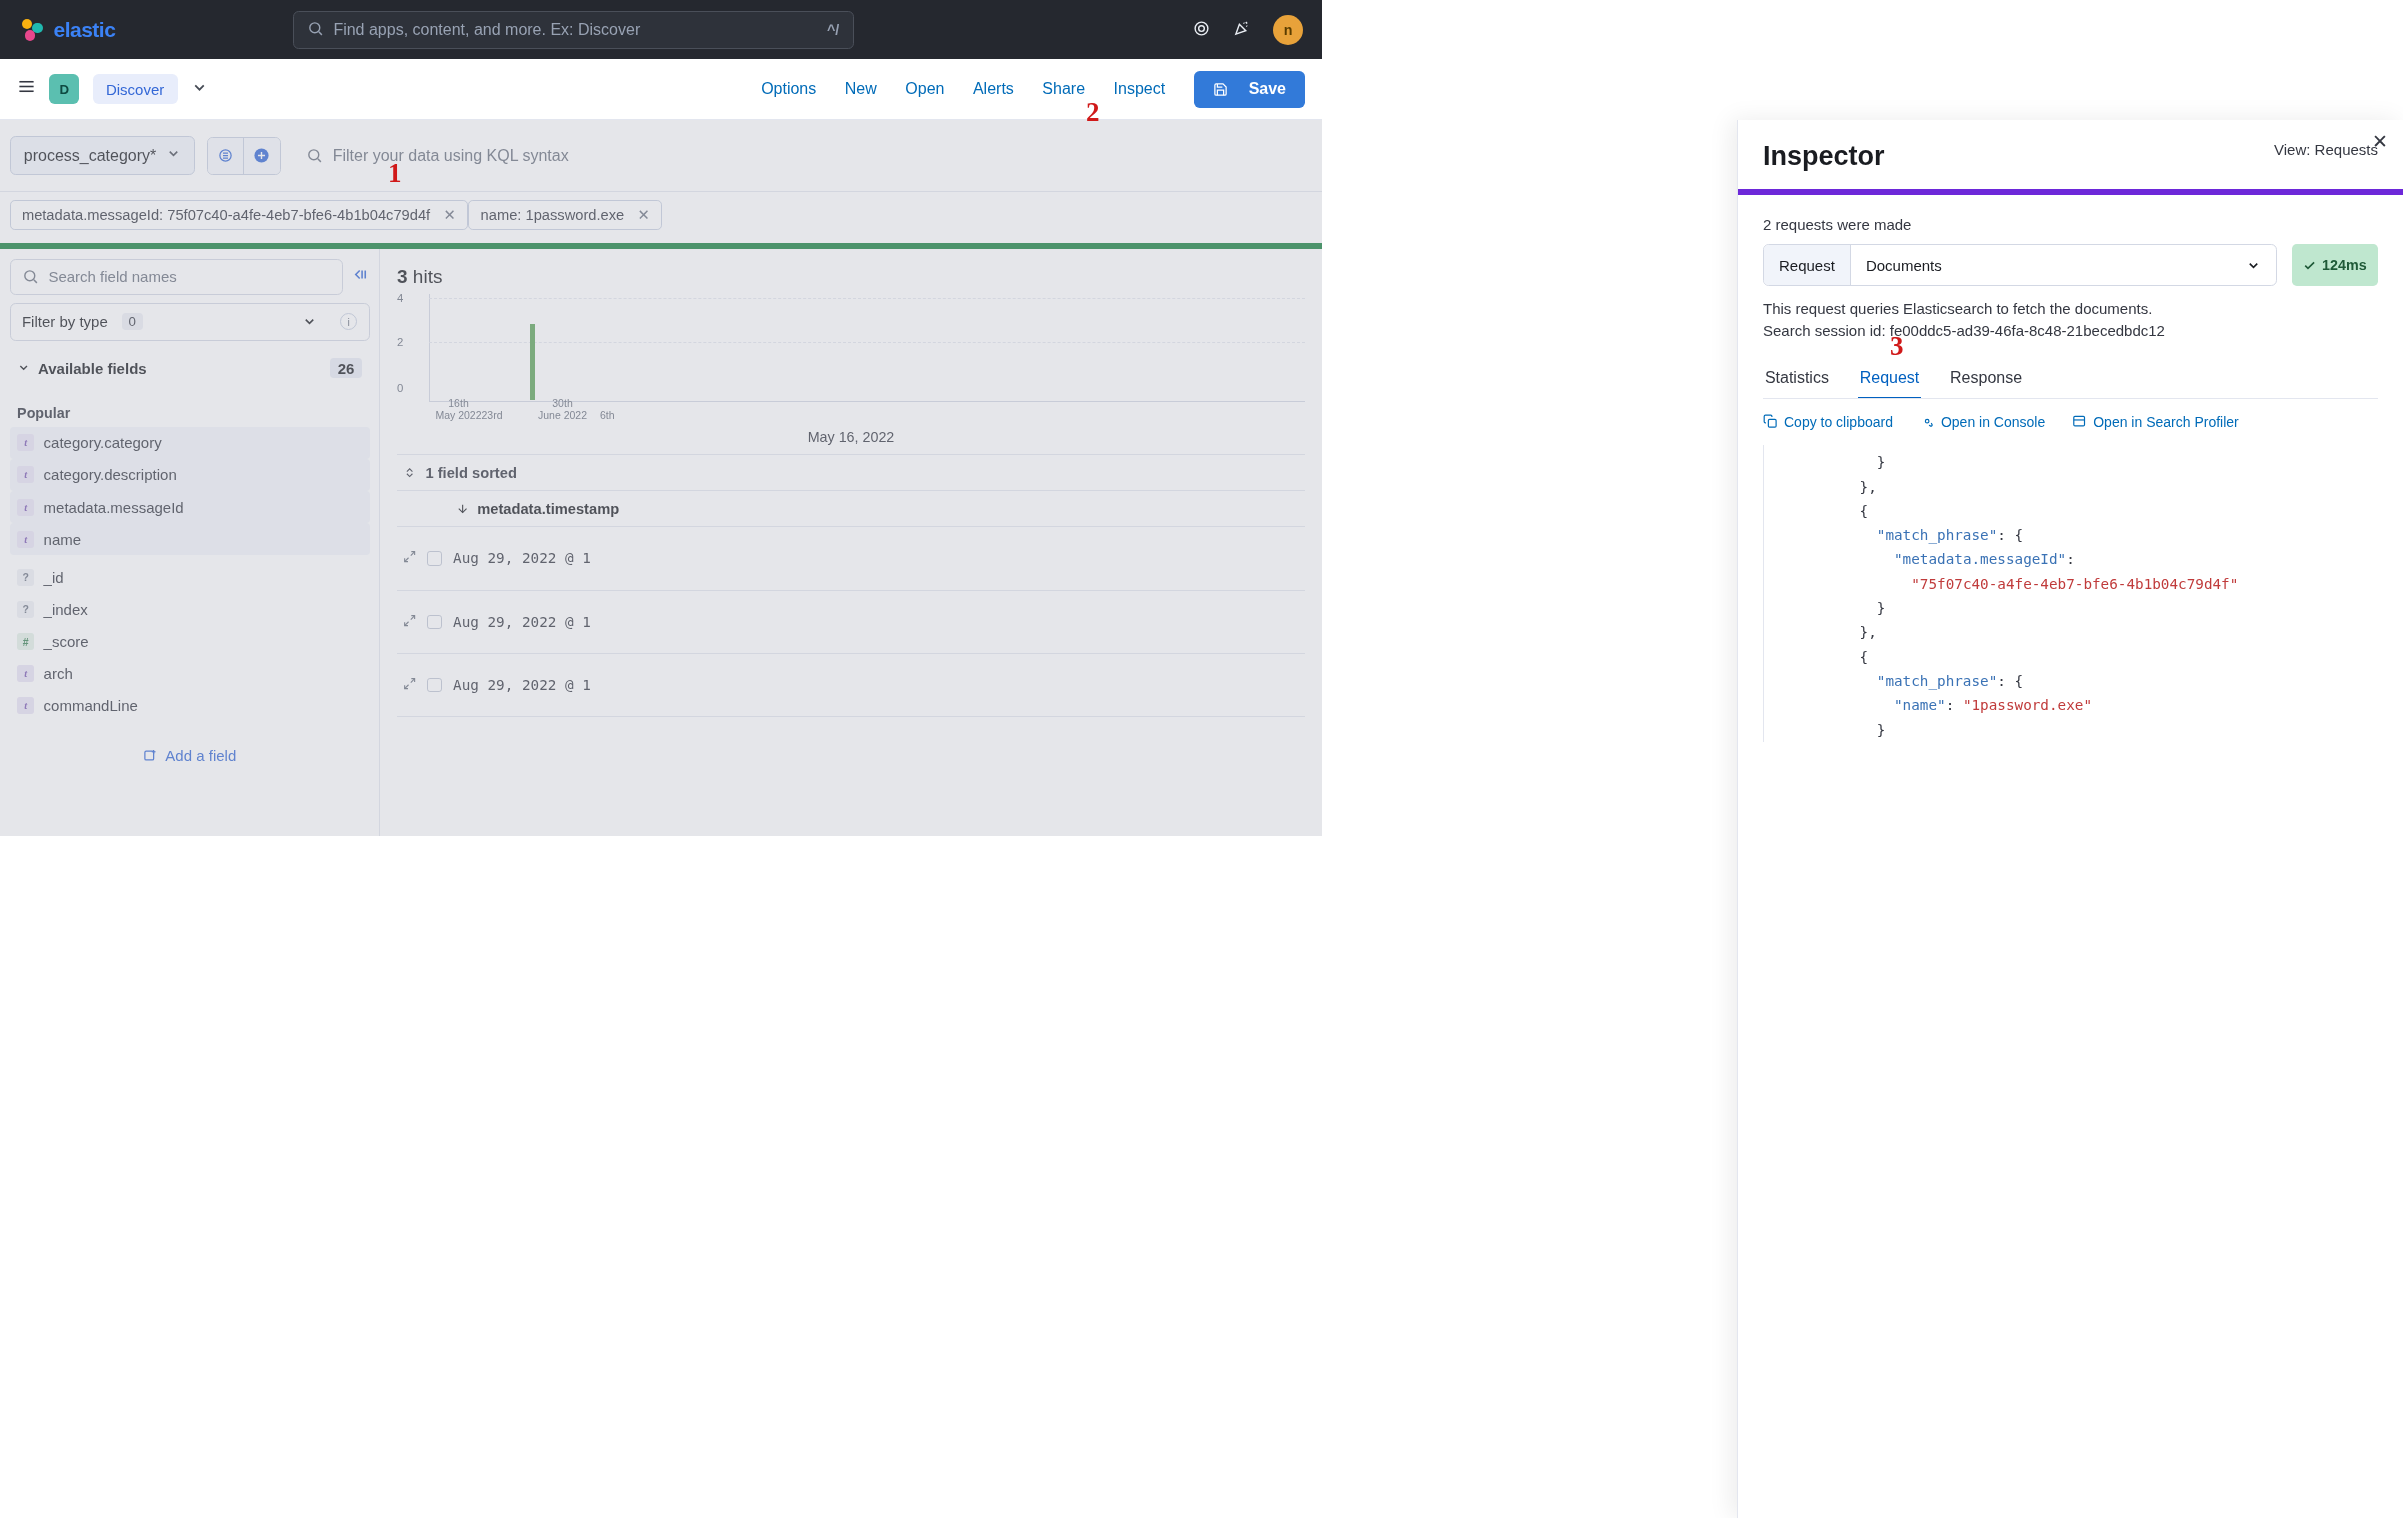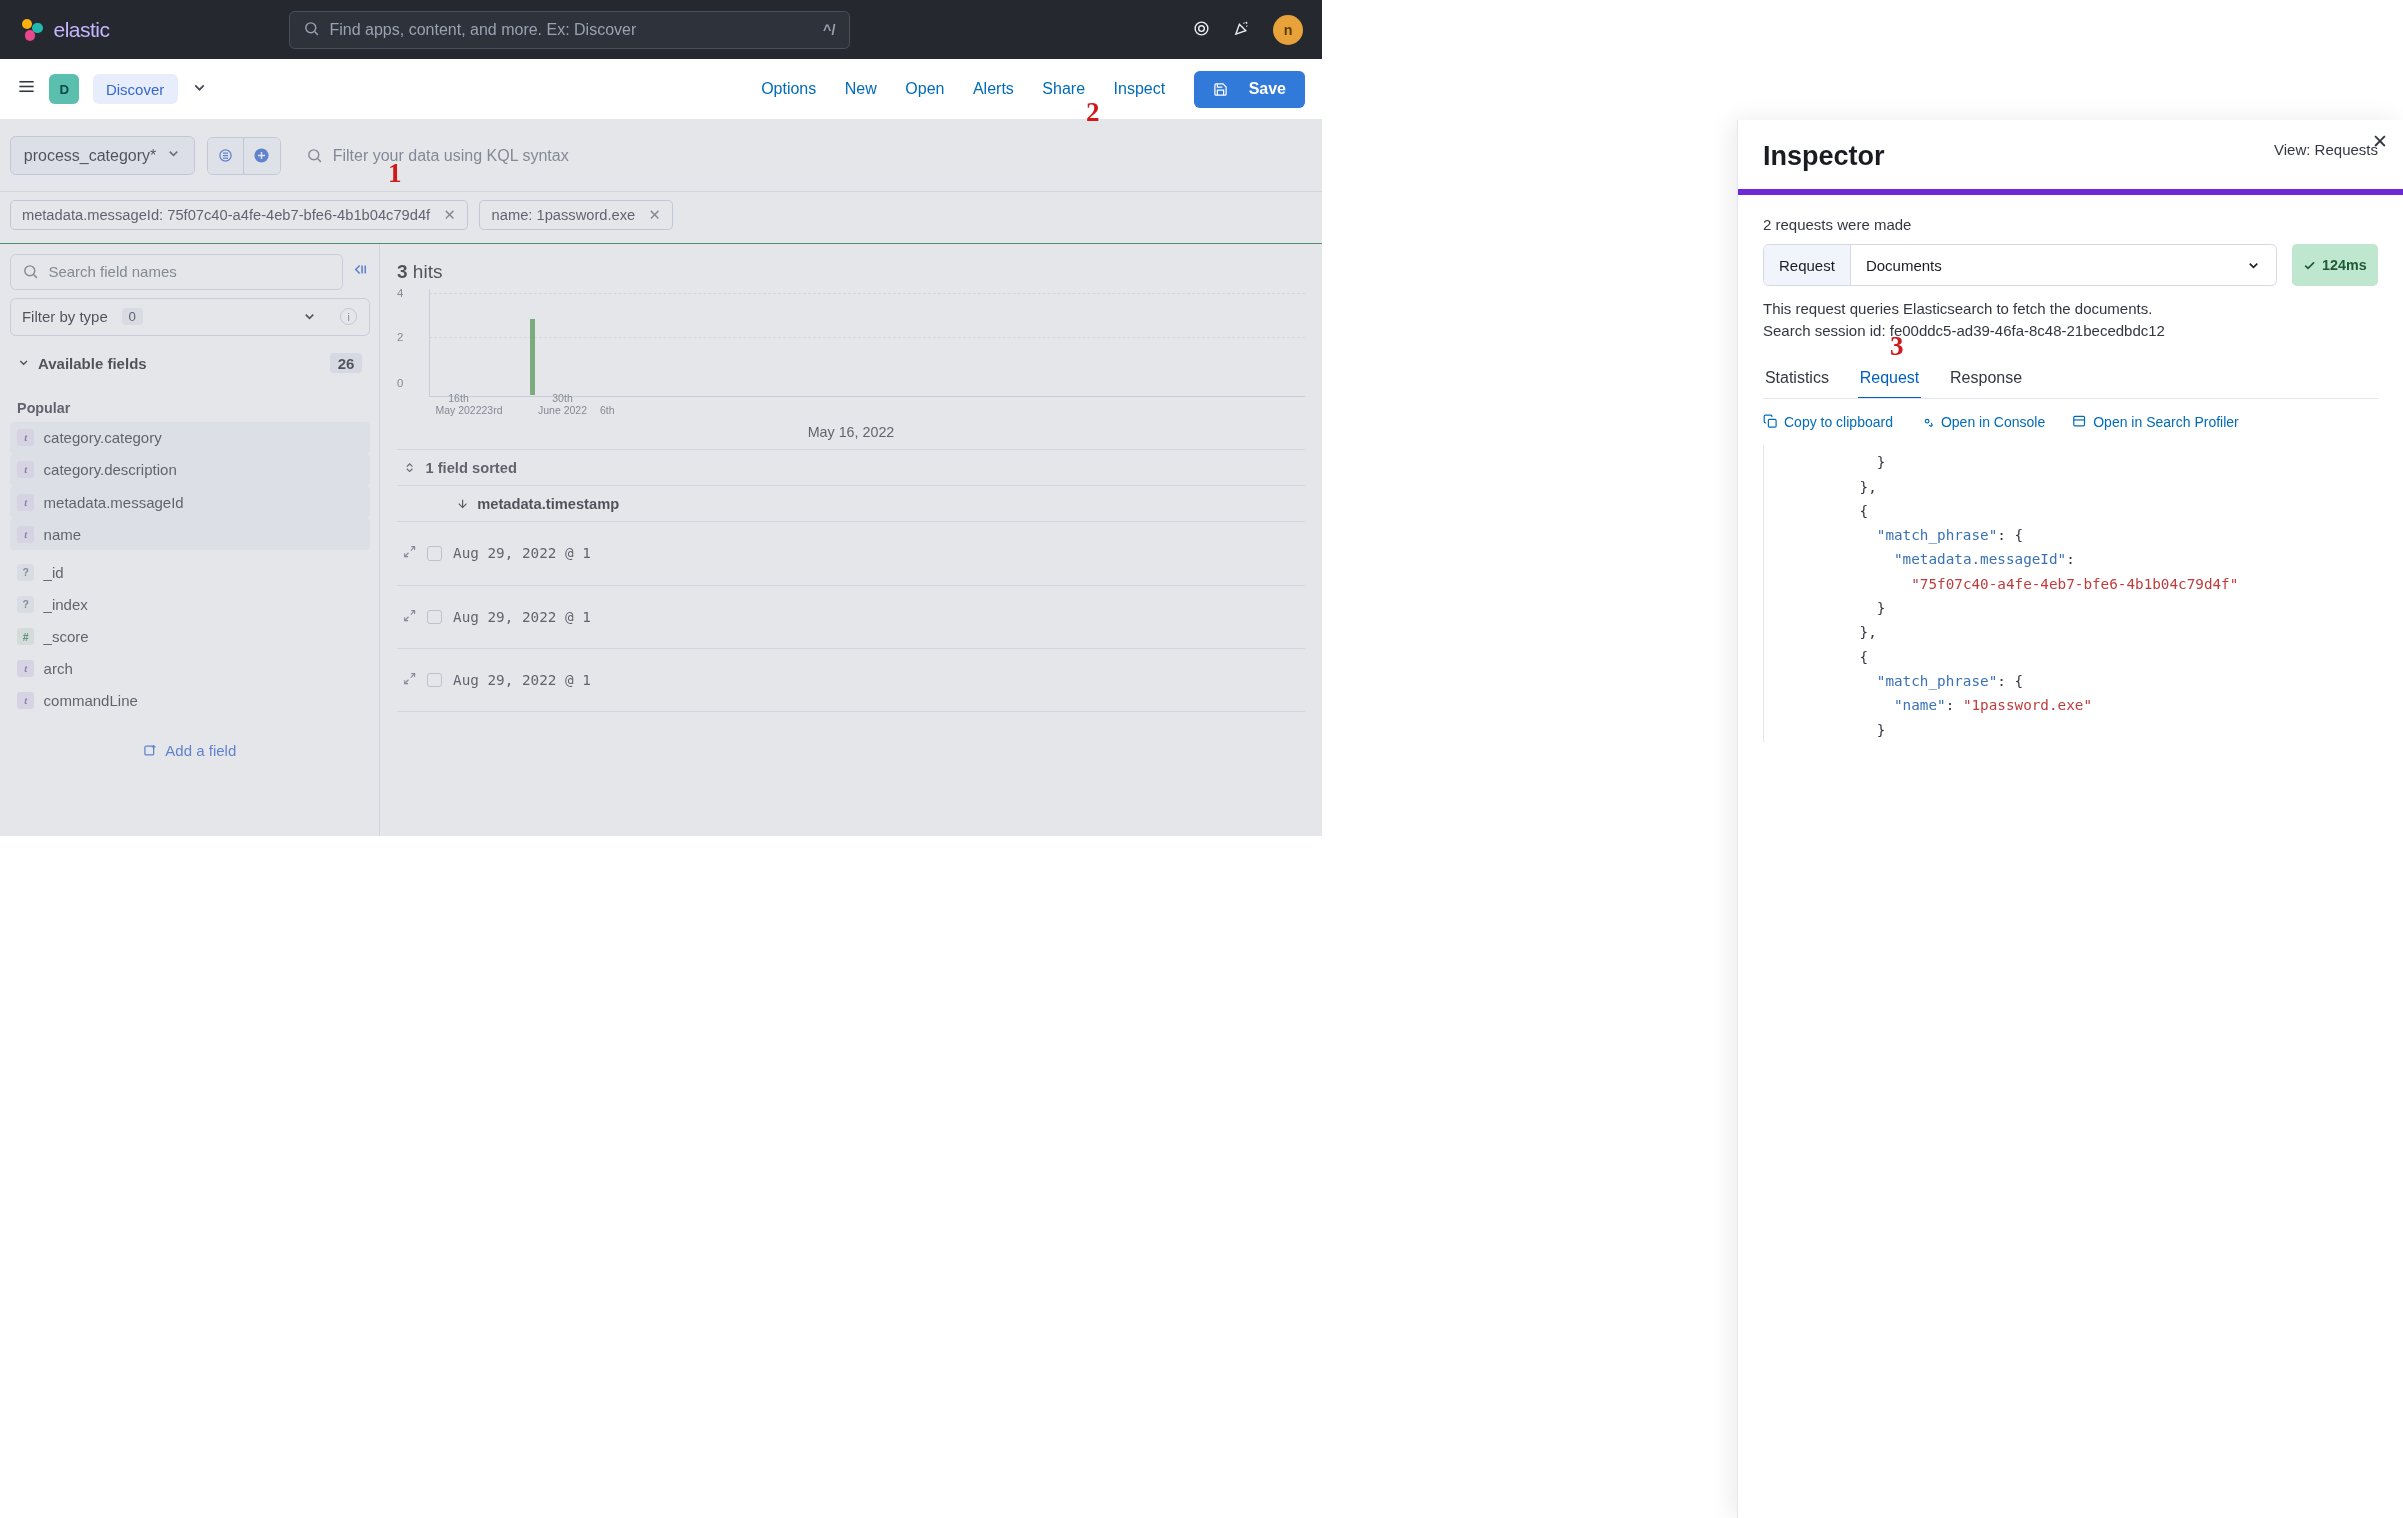--- a/index.html
+++ b/index.html
@@ -6,21 +6,21 @@
 body { font-family: -apple-system, BlinkMacSystemFont, "Segoe UI", Helvetica, Arial, sans-serif; font-size: 13.3px; color: #1a1c21; overflow: hidden; width: 1322px; height: 836px; }
 
 
 .topbar { background: #25282f; height: 59px; display: flex; align-items: center; padding: 0 19px; gap: 15px; }
 .logo-group { display: flex; align-items: center; gap: 9.5px; }
 .logo-dots { width: 25px; height: 25px; position: relative; }
 .logo-dots span { position: absolute; border-radius: 50%; }
 .logo-dots .d1 { width: 10.5px; height: 10.5px; background: #f9b110; left: 2.9px; top: 1.9px; }
 .logo-dots .d2 { width: 10.5px; height: 10.5px; background: #20b9af; left: 13.3px; top: 5.7px; }
 .logo-dots .d3 { width: 10.5px; height: 10.5px; background: #e7478c; left: 5.7px; top: 13.3px; }
-.logo-word { color: #c4b5fd; font-size: 21px; font-weight: 400; letter-spacing: -0.5px; }
+.logo-word { color: #3b82f6; font-size: 21px; font-weight: 700; letter-spacing: -0.5px; }
 .global-search { flex: 0 0 561px; margin-left: auto; margin-right: auto; background: #2e323a; border: 1px solid #4a4f59; border-radius: 5.7px; height: 38px; display: flex; align-items: center; padding: 0 13.3px; gap: 9.5px; }
 .global-search .icon { color: #98a2b3; }
 .global-search input { flex: 1; background: transparent; border: 0; color: #c8cdd6; font-size: 16px; outline: none; }
 .global-search input::placeholder { color: #98a2b3; }
 .global-search .kbd { color: #98a2b3; font-size: 14.3px; font-weight: 600; }
 .topbar .right-icons { display: flex; align-items: center; gap: 23px; margin-left: auto; }
 .topbar .right-icons .ico { color: #e9edf3; }
 .avatar { width: 30px; height: 30px; border-radius: 50%; background: #e8a23a; color: #5a3d00; display: flex; align-items: center; justify-content: center; font-weight: 600; font-size: 14.3px; }
 
 
@@ -38,21 +38,21 @@
 
 
 .underlay { position: relative; }
 .dim-overlay { position: absolute; inset: 0; background: rgba(180,184,194,0.35); z-index: 20; pointer-events: none; }
 .filterbar { height: 72px; border-bottom: 1px solid #e3e6ef; display: flex; align-items: center; padding: 0 9.5px; gap: 11.4px; position: relative; }
 .pill { display: flex; align-items: center; gap: 9.5px; background: #f1f4fb; border: 1px solid #c8d0e0; border-radius: 5.7px; padding: 8.6px 13.3px; font-size: 16px; color: #1a1c21; }
 .pill .chev { color: #464b55; }
 .circ-btn { width: 36px; height: 36px; border: 1px solid #c8d0e0; border-radius: 5.7px; display: flex; align-items: center; justify-content: center; background: #f6f8fc; color: #3367d6; font-size: 16px; }
 .circ-btn.plus { color: #3367d6; }
 .kql-input { flex: 1; display: flex; align-items: center; gap: 9.5px; border: 1px solid transparent; border-radius: 5.7px; padding: 8.6px 13.3px; font-size: 16px; color: #69707d; }
-.filter-chips { padding: 7.6px 9.5px 13.3px; display: flex; gap: 11px; border-bottom: 1px solid #15803d; }
+.filter-chips { padding: 7.6px 9.5px 13.3px; display: flex; gap: 0; border-bottom: 6px solid #15803d; }
 .chip { display: flex; align-items: center; gap: 9.5px; background: #fff; border: 1px solid #c8d0e0; border-radius: 4.8px; padding: 5.7px 11.4px; font-size: 14.7px; color: #343741; }
 .chip .x { color: #6b7280; cursor: pointer; padding-left: 3.8px; }
 
 
 .main { display: flex; height: calc(836px - 59px - 61px - 72px - 49px); }
 .sidebar { width: 380px; border-right: 1px solid #e3e6ef; display: flex; flex-direction: column; padding: 9.5px; gap: 7.6px; }
 .sb-row { display: flex; align-items: center; gap: 7.6px; }
 .sb-search { flex: 1; display: flex; align-items: center; gap: 9.5px; border: 1px solid #d3d8e4; border-radius: 5.7px; padding: 8.6px 11.4px; color: #69707d; font-size: 15px; }
 .sb-collapse { color: #3367d6; font-size: 17px; }
 .sb-filter { display: flex; align-items: center; justify-content: space-between; border: 1px solid #d3d8e4; border-radius: 5.7px; padding: 9.5px 11.4px; font-size: 15px; position: relative; }

